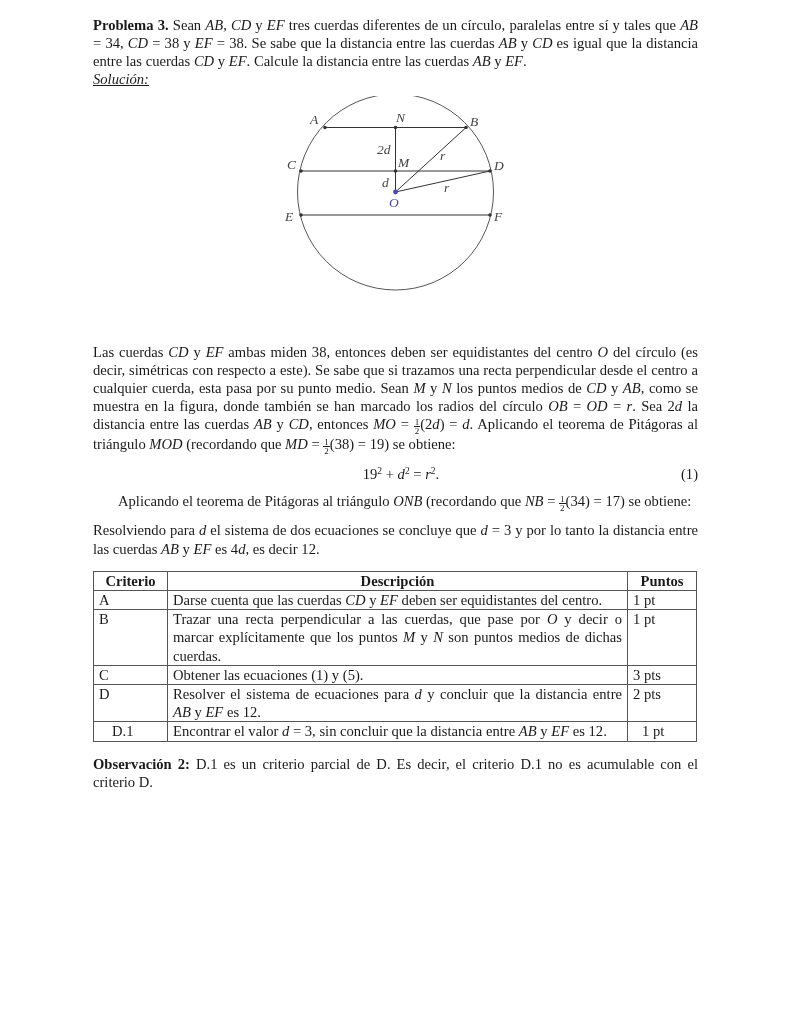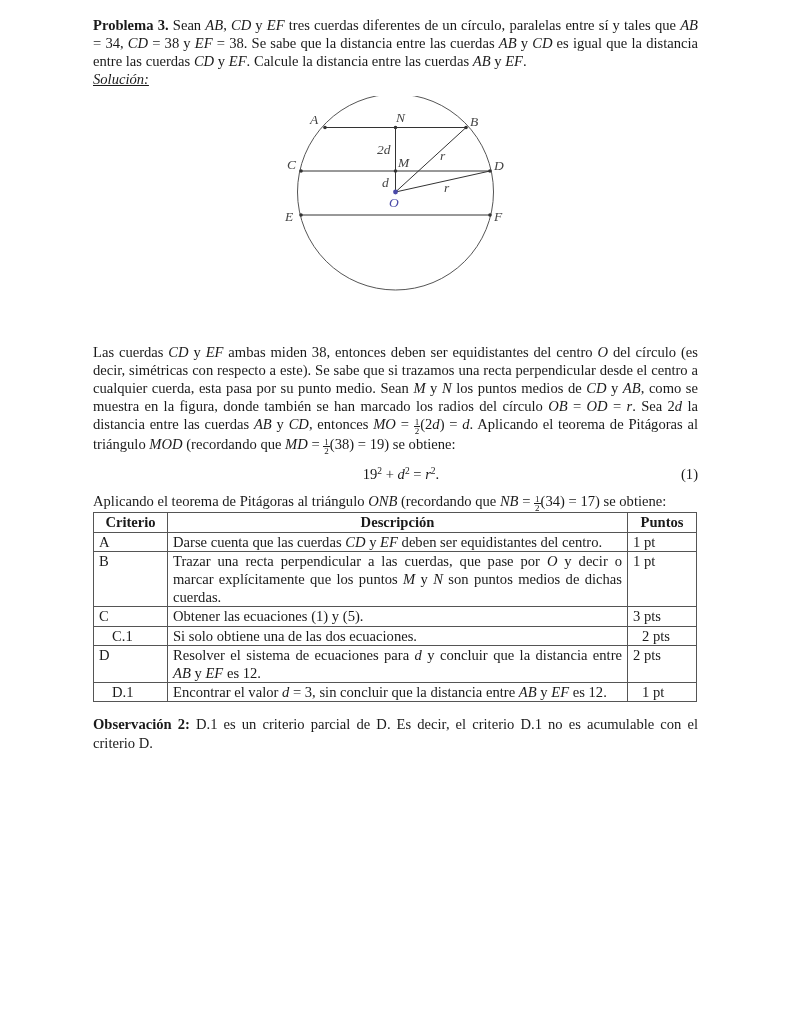--- a/index.html
+++ b/index.html
@@ -11,21 +11,21 @@
   .sol { margin-top: 0; font-style: italic; text-decoration: underline; display: inline-block; padding-right: 4px; }
   .figure { position: relative; height: 247px; margin-top: 8px; }
   .figure svg { position: absolute; left: 0; top: 0; }
   .eq { position: relative; height: 18px; line-height: 18px; }
   .eq .ebody { position: absolute; left: 11px; right: 0; text-align: center; }
   .eq .enum { position: absolute; right: 0; }
   sup { font-size: 9.5px; vertical-align: 5px; line-height: 0; }
   .frac { display: inline-block; vertical-align: -5px; font-size: 9px; line-height: 8px; text-align: center; }
   .frac span { display: block; }
   .frac .num { border-bottom: 0.8px solid #1a1a1a; padding: 0 1px; }
-  table { border-collapse: collapse; width: 604px; font-size: 14.6px; }
+  table { border-collapse: collapse; width: 604px; margin-top: 13px; font-size: 14.6px; }
   td, th { border: 1px solid #555; padding: 0 5px; vertical-align: top; line-height: 18.2px; }
   th { font-weight: bold; }
   th.c1 { width: 63px; } th.c3 { width: 58px; }
   td.desc { text-align: justify; }
   td.sub { padding-left: 18px; }
   td.subp { padding-left: 14px; }
   .obs { margin-top: 13px; }
 </style>
 </head>
 <body>
@@ -70,21 +70,22 @@
         <text x="444" y="233">r</text>
       </g>
     </svg>
   </div>
 
   <p>Las cuerdas <i>CD</i> y <i>EF</i> ambas miden 38, entonces deben ser equidistantes del centro <i>O</i> del círculo (es decir, simétricas con respecto a este). Se sabe que si trazamos una recta perpendicular desde el centro a cualquier cuerda, esta pasa por su punto medio. Sean <i>M</i> y <i>N</i> los puntos medios de <i>CD</i> y <i>AB</i>, como se muestra en la figura, donde también se han marcado los radios del círculo <i>OB</i> = <i>OD</i> = <i>r</i>. Sea 2<i>d</i> la distancia entre las cuerdas <i>AB</i> y <i>CD</i>, entonces <i>MO</i> = <span class="frac"><span class="num">1</span><span>2</span></span>(2<i>d</i>) = <i>d</i>. Aplicando el teorema de Pitágoras al triángulo <i>MOD</i> (recordando que <i>MD</i> = <span class="frac"><span class="num">1</span><span>2</span></span>(38) = 19) se obtiene:</p>
   <div class="eq" style="margin-top:10px;">
     <span class="ebody">19<sup>2</sup> + <i>d</i><sup>2</sup> = <i>r</i><sup>2</sup>.</span>
     <span class="enum">(1)</span>
   </div>
-  <p style="margin-top:9px;">Aplicando el teorema de Pitágoras al triángulo <i>ONB</i> (recordando que <i>NB</i> = <span class="frac"><span class="num">1</span><span>2</span></span>(34) = 17) se obtiene:</p>
+  <p style="margin-top:9px;margin-left:25px;">Aplicando el teorema de Pitágoras al triángulo <i>ONB</i> (recordando que <i>NB</i> = <span class="frac"><span class="num">1</span><span>2</span></span>(34) = 17) se obtiene:</p>
+  <p style="margin-top:9px;">Resolviendo para <i>d</i> el sistema de dos ecuaciones se concluye que <i>d</i> = 3 y por lo tanto la distancia entre las cuerdas <i>AB</i> y <i>EF</i> es 4<i>d</i>, es decir 12.</p>
 
   <table>
     <thead>
       <tr>
         <th class="c1">Criterio</th>
         <th>Descripción</th>
         <th class="c3">Puntos</th>
       </tr>
     </thead>
     <tbody id="rubric-body">
@@ -97,25 +98,20 @@
           <td>B</td>
           <td class="desc">Trazar una recta perpendicular a las cuerdas, que pase por <i>O</i> y decir o marcar explícitamente que los puntos <i>M</i> y <i>N</i> son puntos medios de dichas cuerdas.</td>
           <td>1 pt</td>
         </tr>
         <tr>
           <td>C</td>
           <td class="desc">Obtener las ecuaciones (1) y (5).</td>
           <td>3 pts</td>
         </tr>
         <tr>
-          <td class="sub">C.1</td>
-          <td class="desc">Si solo obtiene una de las dos ecuaciones.</td>
-          <td class="subp">2 pts</td>
-        </tr>
-        <tr>
           <td>D</td>
           <td class="desc">Resolver el sistema de ecuaciones para <i>d</i> y concluir que la distancia entre <i>AB</i> y <i>EF</i> es 12.</td>
           <td>2 pts</td>
         </tr>
         <tr>
           <td class="sub">D.1</td>
           <td class="desc">Encontrar el valor <i>d</i> = 3, sin concluir que la distancia entre <i>AB</i> y <i>EF</i> es 12.</td>
           <td class="subp">1 pt</td>
         </tr>
       </tbody>

